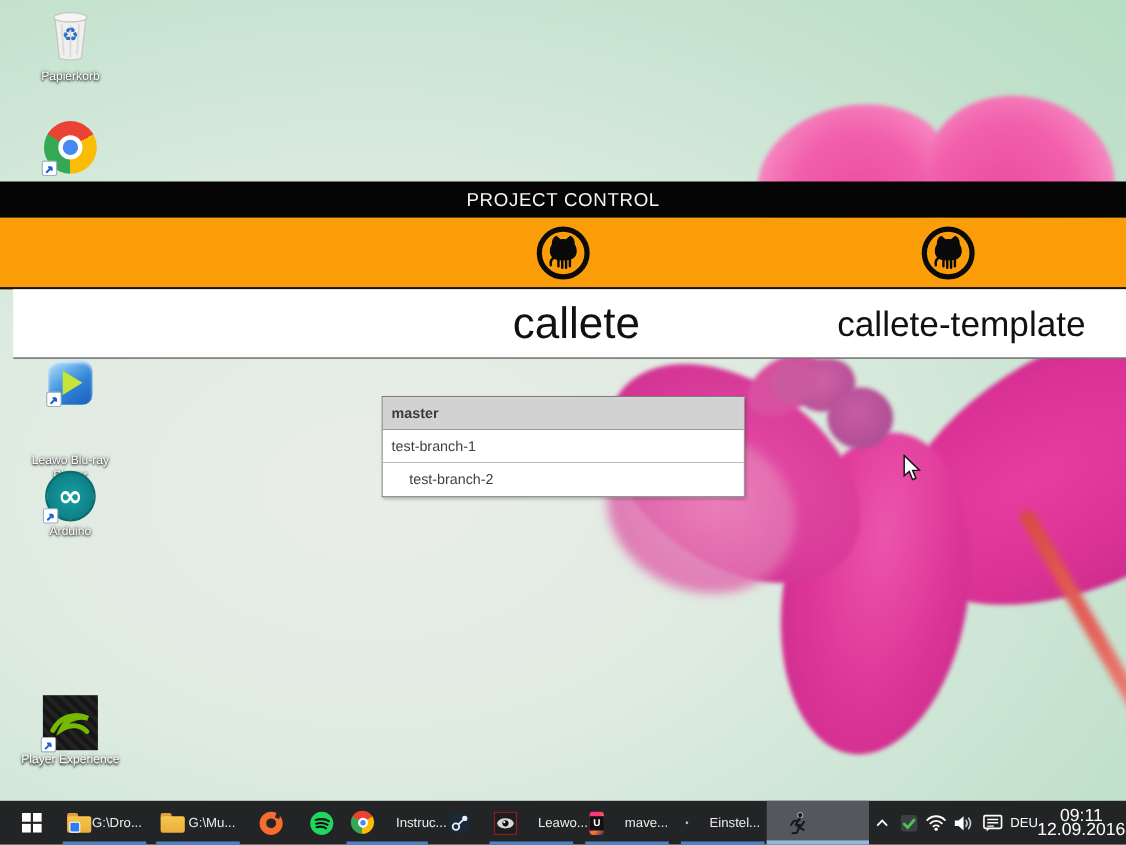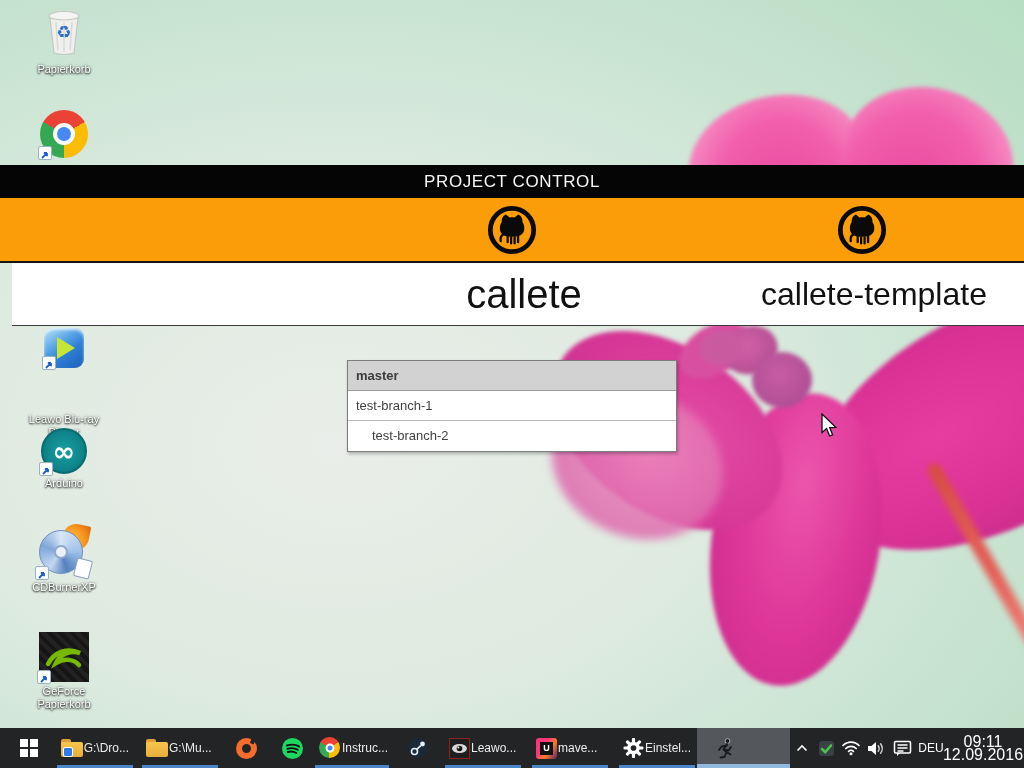--- a/index.html
+++ b/index.html
@@ -98,21 +98,21 @@
   .branch-row { height:30px; line-height:30px; padding-left:8px; font-size:13px; color:#3F3F3F;
     border-bottom:1px solid #B9B9B9; background:#fff; }
   .branch-row:last-child { border-bottom:none;padding-left:24px; }
   .branch-row.selected { background:#D2D2D2; font-weight:bold; color:#3B3B3B; border-bottom:1px solid #9B9B9B; }
 
   
   .cursor { position:absolute; left:820px; top:413px; z-index:6; }
 
   
   .taskbar { position:absolute; left:0; top:728px; width:1024px; height:40px; background:#222426; z-index:10; }
-  .tb-item { position:absolute; top:0; height:40px; display:flex; align-items:center; gap:1px; padding:0 6px; }
+  .tb-item { position:absolute; top:0; height:40px; display:flex; align-items:center; gap:19px; padding:0 6px; }
   .tb-item .lbl { color:#EDEDED; font-size:12px; white-space:nowrap; }
   .tb-underline { position:absolute; left:2px; right:2px; bottom:0; height:3px; background:#4B86C8; }
   .tb-item.active { background:#54585C; }
   .tb-item.active .tb-underline { background:#91B9DF; height:4px; left:0; right:0; }
 
   .mini { width:22px; height:22px; flex:0 0 auto; position:relative; }
   .mini-folder { position:relative; width:22px; height:18px; }
   .mf-back { position:absolute; left:0; top:0; width:10px; height:5px; background:#DFA03B; border-radius:2px 2px 0 0; }
   .mf-front { position:absolute; left:0; top:3px; width:22px; height:15px; background:linear-gradient(#F7C64B,#E8AE3E); border-radius:2px; }
   .mf-badge { position:absolute; left:2px; bottom:0px; width:10px; height:10px; background:#2F7CEF; border-radius:2px;
@@ -201,52 +201,35 @@
       </div>
       <div class="shortcut-badge">
         <svg width="12" height="12" viewBox="0 0 12 12">
             <path d="M3 9 L8 4 M8 4 l-3.2 0 M8 4 l0 3.2" stroke="#1E5FD0" stroke-width="1.8" fill="none"></path>
           </svg>
       </div>
     </div>
     <div class="desk-label">Arduino</div>
   </div>
 
-  <div class="desk-icon" style="left:16px; top:524px;">
-    <div class="art">
-      <div class="cdb-wrap">
-        <div class="cdb-flame"></div>
-        <div class="cdb-disc">
-          <div class="cdb-hole"></div>
-        </div>
-        <div class="cdb-doc"></div>
-      </div>
-      <div class="shortcut-badge">
-        <svg width="12" height="12" viewBox="0 0 12 12">
-            <path d="M3 9 L8 4 M8 4 l-3.2 0 M8 4 l0 3.2" stroke="#1E5FD0" stroke-width="1.8" fill="none"></path>
-          </svg>
-      </div>
-    </div>
-    <div class="desk-label">CDBurnerXP</div>
-  </div>
 
   <div class="desk-icon" style="left:16px; top:632px;">
     <div class="art">
       <div class="gfe-icon">
         <svg width="40" height="34" viewBox="0 0 40 34">
           <path d="M4 24 C10 12 24 7 36 13 C27 10 16 14 12 23 C20 18 30 19 35 25" stroke="#76B900" stroke-width="4.5" fill="none" stroke-linecap="round"></path>
         </svg>
       </div>
       <div class="shortcut-badge">
         <svg width="12" height="12" viewBox="0 0 12 12">
             <path d="M3 9 L8 4 M8 4 l-3.2 0 M8 4 l0 3.2" stroke="#1E5FD0" stroke-width="1.8" fill="none"></path>
           </svg>
       </div>
     </div>
-    <div class="desk-label">GeForce Papierkorb</div>
+    <div class="desk-label">Player Experience</div>
   </div>
 
   <div class="pc-header">
     <span class="pc-title">PROJECT CONTROL</span>
   </div>
 
   <div class="pc-orange">
     <svg class="octocat octo-1" viewBox="0 0 60 60">
       <circle cx="30" cy="30" r="25" fill="none" stroke="#0A0A0A" stroke-width="5.5"></circle>
       <path fill="#0A0A0A" d="M18 21 c0-5 2-8 5-9 l4.2 3.6 c1.8-.4 4-.4 5.8 0 L37.2 12 c3 1 5 4 5 9 c1.6 2.4 2 4.6 2 7 c0 6.5-4.5 9.5-12 9.8 l-4.4 0 C20.5 37.5 16 34.5 16 28 c0-2.4 .4-4.6 2-7 z"></path>

